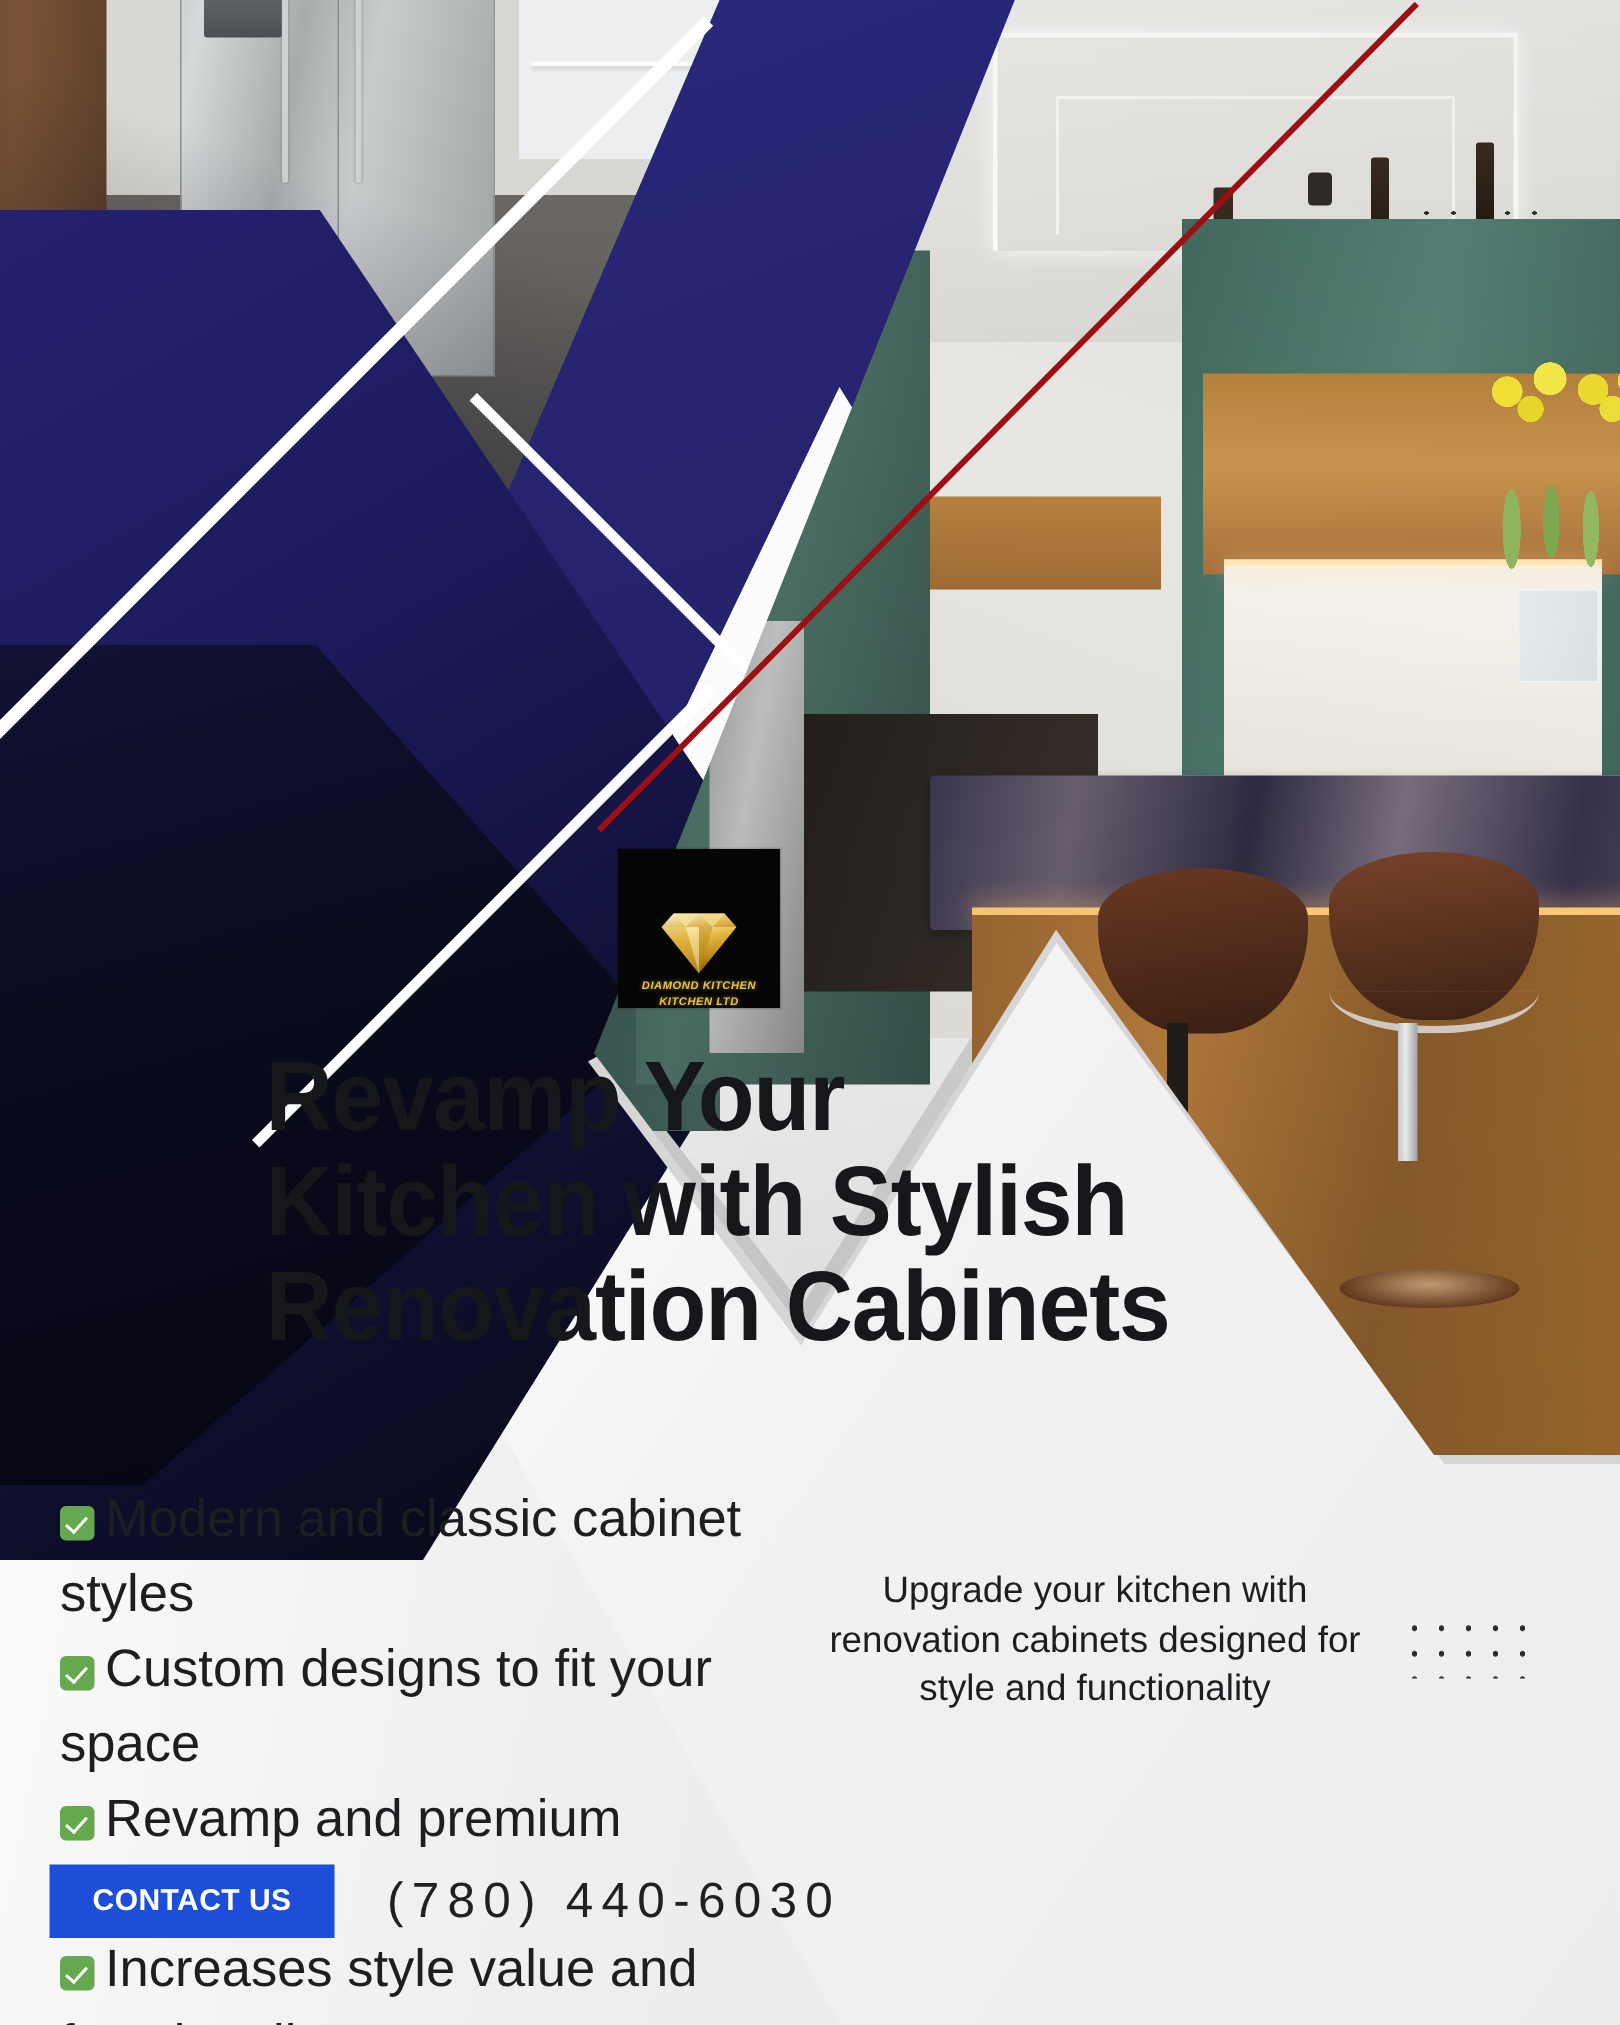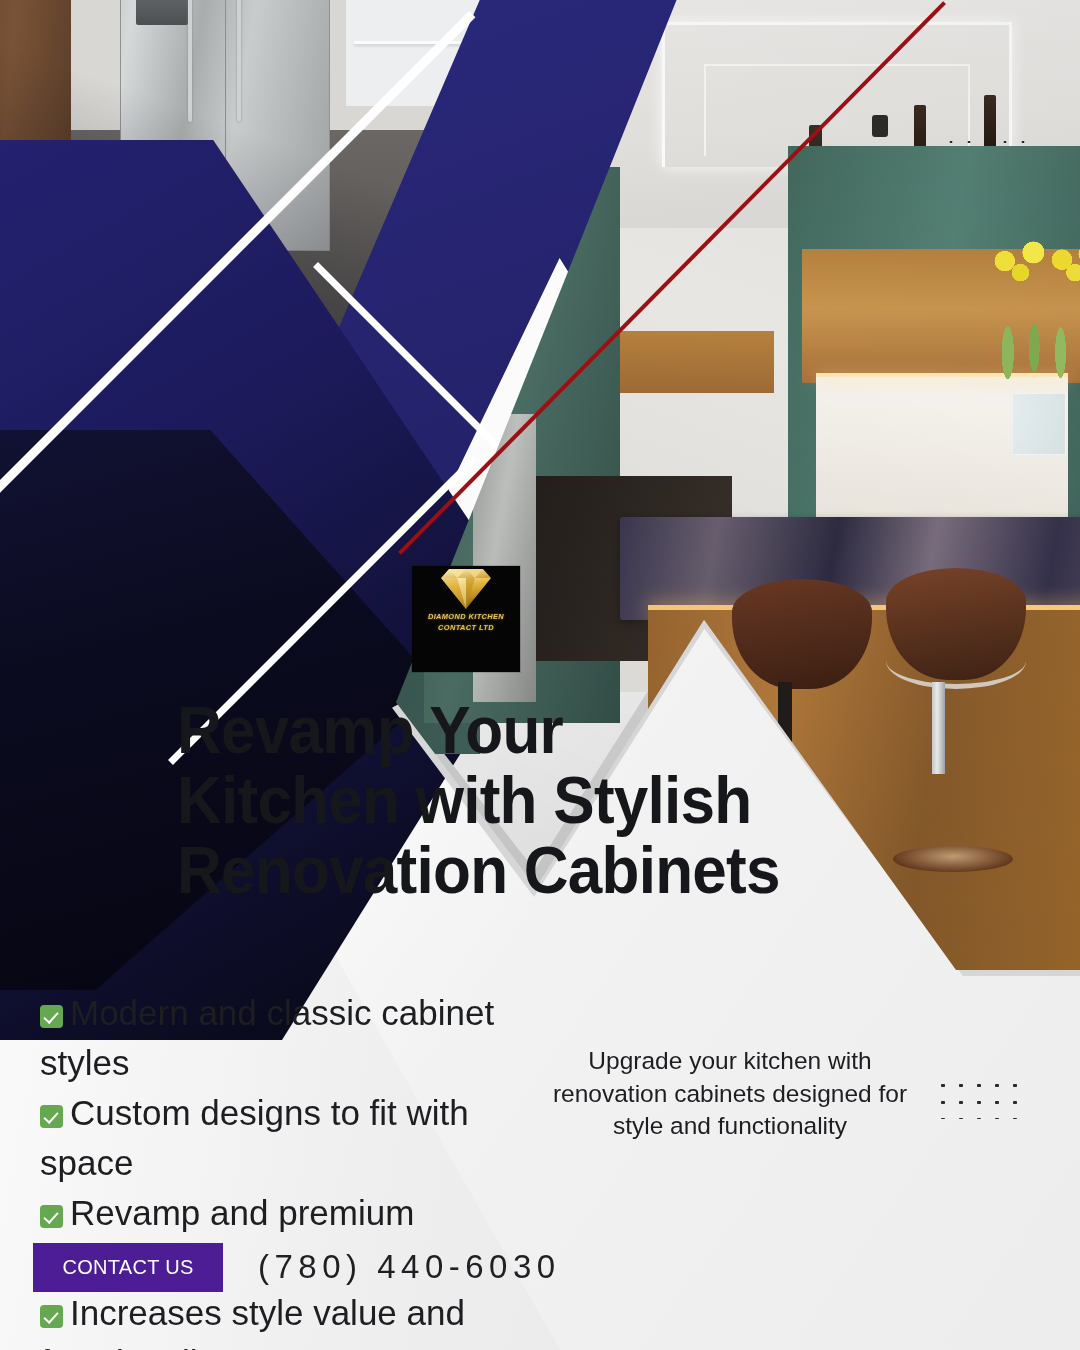--- a/index.html
+++ b/index.html
@@ -181,21 +181,21 @@
       radial-gradient(circle 12px at 70% 62%,#f0e03c 0 72%,transparent 74%);}
   .k2-vase{position:absolute;left:88%;top:44%;width:54px;height:62px;
     background:linear-gradient(100deg,rgba(220,235,240,.72),rgba(190,212,220,.5));
     border:1px solid rgba(255,255,255,.55);}
   .k2-tint{position:absolute;inset:0;background:linear-gradient(200deg,rgba(0,0,0,.05) 0%,rgba(0,0,0,0) 40%,rgba(0,0,0,.10) 100%);}
 
   
   .logo{
     position:absolute; left:412px; top:566px; width:108px; height:106px;
     background:#050505; display:flex; flex-direction:column;
-    align-items:center; justify-content:flex-start; gap:2px;
+    align-items:center; justify-content:flex-end; gap:2px;
     box-shadow:0 0 0 1px rgba(0,0,0,.15);
   }
   .logo svg{display:block;}
   .logo-l1,.logo-l2{
     color:#e8c349; font-size:7.4px; font-weight:700; letter-spacing:.4px;
     font-style:italic; line-height:1.25; white-space:nowrap;
     text-shadow:0 0 3px rgba(232,195,73,.55);
   }
 
   
@@ -233,22 +233,22 @@
   }
   .dot-grid{
     position:absolute; left:932px; top:1075px; width:92px; height:44px;
     background-image:radial-gradient(#2b2b2b 1.8px, transparent 2px);
     background-size:18px 17px; background-position:2px 2px;
   }
 
   
   .cta{
     position:absolute; left:33px; top:1243px; width:190px; height:49px;
-    background:#4c1d95; color:#fff; display:flex; align-items:center;
-    justify-content:center; font-size:20px; font-weight:400; letter-spacing:.3px;
+    background:#1d4ed8; color:#fff; display:flex; align-items:center;
+    justify-content:center; font-size:20px; font-weight:700; letter-spacing:.3px;
   }
   .phone{
     position:absolute; left:258px; top:1248px;
     font-size:33px; color:#1f2023; letter-spacing:5.5px; font-weight:400;
   }
   .email{
     position:absolute; left:655px; top:1248px;
     font-size:33px; color:#1f2023; font-weight:400; letter-spacing:-.2px;
   }
 </style>
@@ -346,32 +346,32 @@
         <polygon points="4,12 54,12 29,43" fill="url(#gold)"></polygon>
         <polygon points="4,12 12,3 46,3 54,12" fill="url(#gold2)"></polygon>
         <polygon points="12,3 20,12 29,3" fill="#f6e39a" opacity=".85"></polygon>
         <polygon points="29,3 38,12 46,3" fill="#f2da8a" opacity=".85"></polygon>
         <polygon points="20,12 29,43 29,12" fill="#f8ecb4" opacity=".55"></polygon>
         <polygon points="38,12 29,43 29,12" fill="#b8881c" opacity=".5"></polygon>
         <polygon points="4,12 20,12 29,43" fill="#d9a836" opacity=".45"></polygon>
       </svg>
     </span>
     <div class="logo-l1">DIAMOND KITCHEN</div>
-    <div class="logo-l2">CONTACT LTD</div>
+    <div class="logo-l2">KITCHEN LTD</div>
   </div>
 
   <div class="headline">
     <div>Revamp Your</div>
     <div>Kitchen with Stylish</div>
     <div>Renovation Cabinets</div>
   </div>
 
   <div class="features">
     <span class="feat"><span class="check"></span><span>Modern and classic cabinet styles</span></span>
-    <span class="feat"><span class="check"></span><span>Custom designs to fit with space</span></span>
+    <span class="feat"><span class="check"></span><span>Custom designs to fit your space</span></span>
     <span class="feat"><span class="check"></span><span>Revamp and premium materials</span></span>
     <span class="feat"><span class="check"></span><span>Increases style value and functionality</span></span>
   </div>
 
   <div class="subcopy">Upgrade your kitchen with renovation cabinets designed for style and functionality</div>
   <div class="dot-grid"></div>
 
   <div class="cta">CONTACT US</div>
   <div class="phone">(780) 440-6030</div>
 

